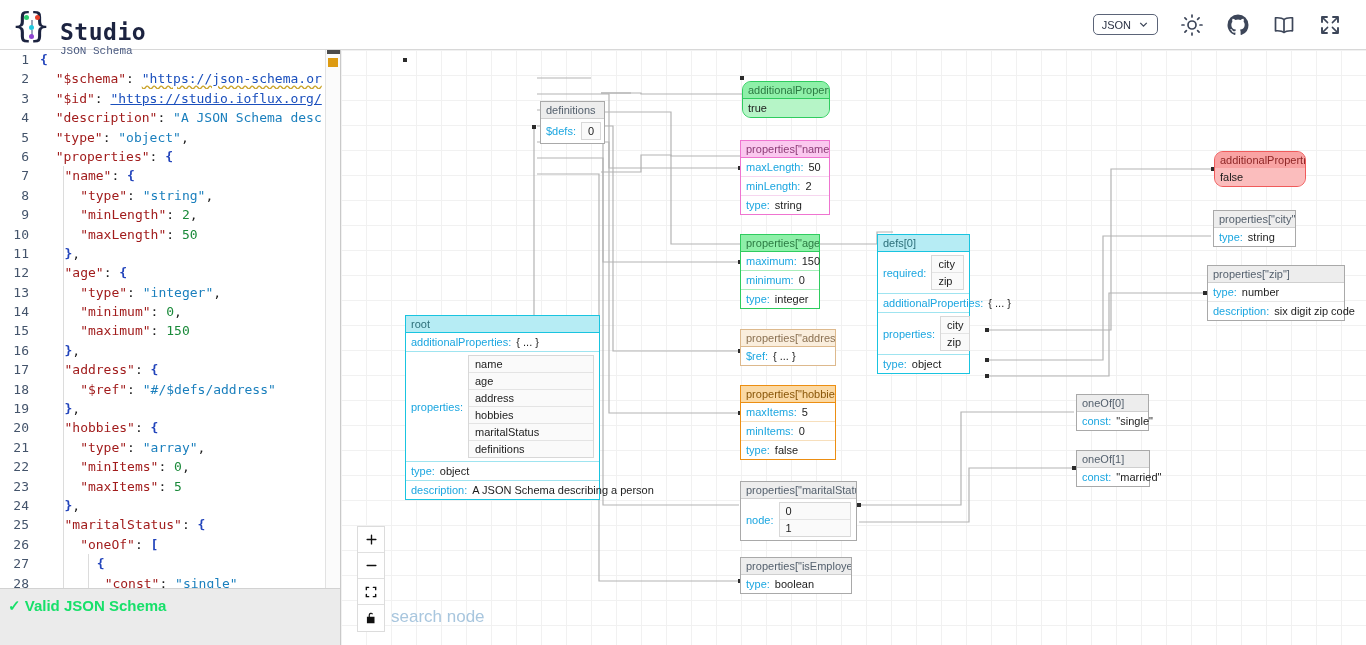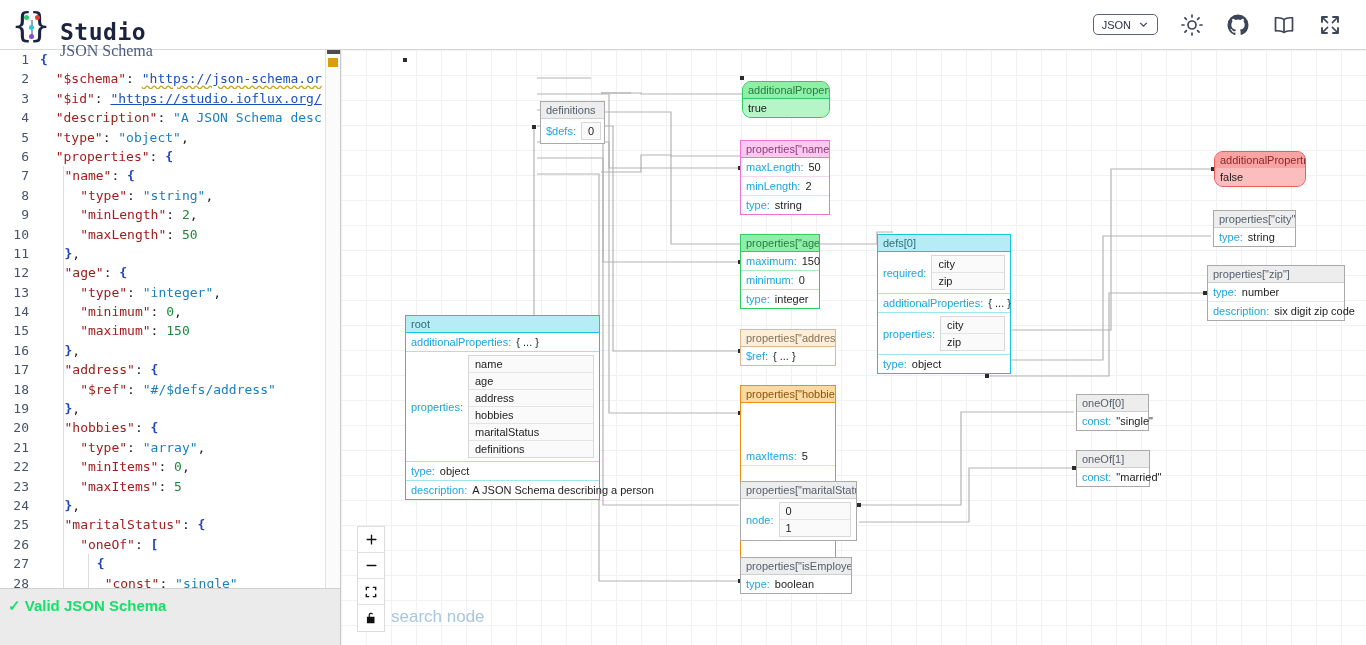--- a/index.html
+++ b/index.html
@@ -40,22 +40,22 @@
   .stem { position: absolute; background: #9aa3b8; width: 1.5px; }
   .stem.s1 { left: 19px; top: 14px; height: 8px; }
   .stem.s2 { left: 19px; top: 24px; height: 6px; }
   #brand-block { margin-left: 10px; display: flex; flex-direction: column; justify-content: center; margin-top: 28px; }
   #brand-title {
     font-family: "DejaVu Sans Mono", monospace;
     font-size: 23px; font-weight: bold; color: #1c2340;
     letter-spacing: 0.5px; line-height: 24px;
   }
   #brand-sub {
-    font-family: Liberation Serif, serif;
-    font-size: 16px; color: #4a5a80; line-height: 14px;
+    font-family: Liberation Mono, monospace;
+    font-size: 11px; color: #4a5a80; line-height: 14px;
   }
   #header-actions {
     margin-left: auto; margin-right: 24px;
     display: flex; align-items: center; gap: 22px;
   }
   #format-select {
     display: flex; align-items: center; gap: 6px;
     border: 1px solid #5b6478; border-radius: 5px;
     padding: 3px 7px 3px 8px; font-size: 11px; color: #2b3245;
     background: #fff; cursor: pointer;
@@ -142,21 +142,21 @@
   .n-cyan .nhead { background: #b6ecf4; color: #2c6e79; border-bottom-color: #19c4e0; }
   .n-cyan .nrow { border-bottom-color: #9fe4f0; }
   .n-green { border: 1.5px solid #2fcc5f; }
   .n-green .nhead { background: #8ef0a8; color: #2b7a42; border-bottom-color: #2fcc5f; }
   .n-green .nrow { border-bottom-color: #a8eebb; }
   .n-pink { border: 1.5px solid #ef74d0; }
   .n-pink .nhead { background: #fbc8ef; color: #8d3c77; border-bottom-color: #ef74d0; }
   .n-pink .nrow { border-bottom-color: #f6d6ef; }
   .n-orange { border: 1.5px solid #ec8e12; }
   .n-orange .nhead { background: #fbd9a4; color: #8a5608; border-bottom-color: #ec8e12; }
-  .n-orange .nrow { border-bottom-color: #f7dfbc; margin-top: 44px; }
+  .n-orange .nrow { border-bottom-color: #f7dfbc; }
   .n-tan { border: 1px solid #ddb98d; }
   .n-tan .nhead { background: #faeedd; color: #8b7152; border-bottom-color: #ddb98d; }
   .n-pill {
     border-radius: 9px; overflow: hidden;
   }
   .n-pill.n-green { background: #8ef0a8; }
   .n-pill.n-green .nrow { background: #b6f5c7; border-bottom: none; }
   .n-red { border: 1.5px solid #f05b5b; border-radius: 9px; overflow: hidden; background: #f9a3a3; }
   .n-red .nhead { background: #f9a3a3; color: #8e2626; border-bottom: none; }
   .n-red .nrow { background: #fbbdbd; border-bottom: none; }
@@ -374,21 +374,21 @@
           <span class="v">integer</span>
         </div>
       </div>
       <div class="node n-tan" style="left: 399px; top: 279px; width: 96px;">
         <div class="nhead">properties["address"]</div>
         <div class="nrow">
           <span class="k">$ref:</span>
           <span class="v">{ ... }</span>
         </div>
       </div>
-      <div class="node n-cyan" style="left: 536px; top: 184px; width: 134px;">
+      <div class="node n-cyan" style="left: 536px; top: 184px; width: 93px;">
         <div class="nhead">defs[0]</div>
         <div class="nrow">
           <span class="k">required:</span>
           <div class="sub">
             <div class="srow">city</div>
             <div class="srow">zip</div>
           </div>
         </div>
         <div class="nrow">
           <span class="k">additionalProperties:</span>

